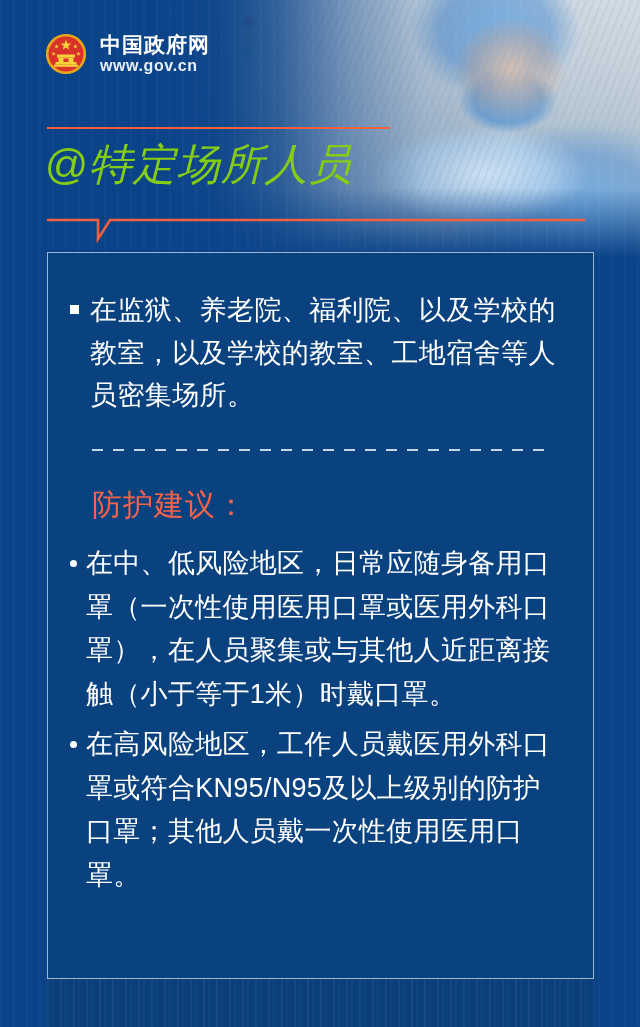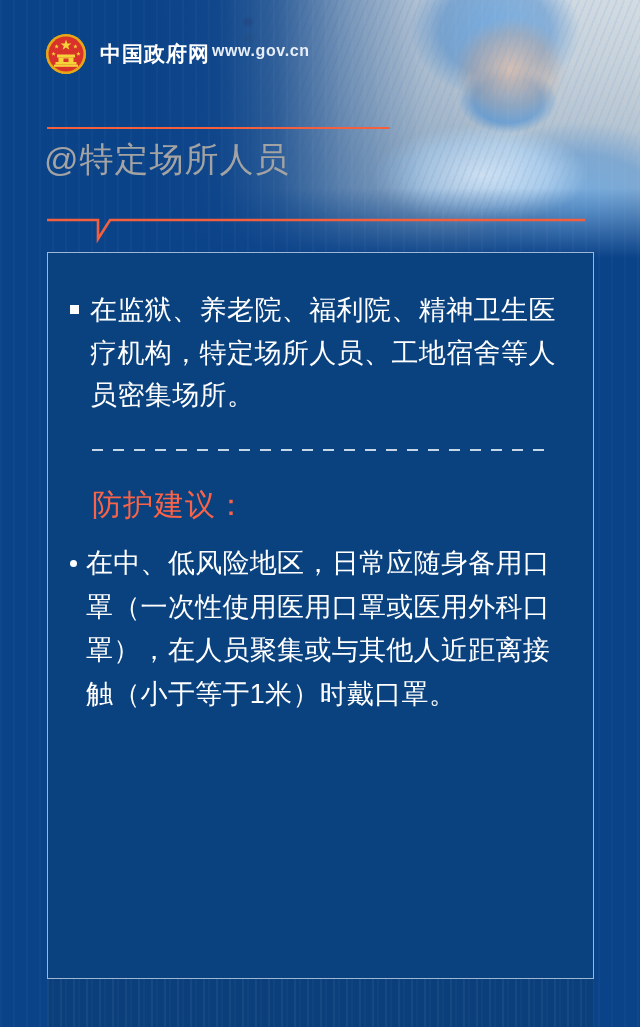--- a/index.html
+++ b/index.html
@@ -113,21 +113,21 @@
     align-items: center;
     gap: 12px;
     z-index: 8;
   }
   .emblem {
     width: 44px;
     height: 44px;
     position: relative;
     flex: 0 0 auto;
   }
-  .brand-text { display: flex; flex-direction: row; gap: 2px; }
+  .brand-text { display: flex; flex-direction: column; gap: 2px; }
   .brand-name {
     color: #ffffff;
     font-size: 21px;
     font-weight: 700;
     letter-spacing: 1px;
     line-height: 1.05;
   }
   .brand-url {
     color: #e8eef7;
     font-size: 16px;
@@ -146,26 +146,27 @@
   .rule-top {
     position: absolute;
     left: 47px; top: 9px;
     width: 343px; height: 2px;
     background: #f4603e;
   }
   .title-text {
     position: absolute;
     left: 44px;
     top: 22px;
-    color: #a3a3a3;
-    font-size: 34px;
+    color: #84cc16;
+    font-size: 43px;
     font-weight: 400;
     letter-spacing: 1px;
     line-height: 1.16;
     white-space: nowrap;
+    font-style: italic;
   }
   .bubble-rule { position: absolute; left: 40px; top: 92px; }
 
   
   .panel {
     position: absolute;
     left: 47px;
     top: 252px;
     width: 547px;
     height: 727px;
@@ -293,32 +294,36 @@
         <path d="M7,10 L58,10 L58,29 L70,10 L545,10" fill="none" stroke="#f4603e" stroke-width="2.6" stroke-linejoin="miter"></path>
       </svg>
     </span>
   </div>
 
   <div class="panel">
     <div class="panel-inner">
 
       <div class="para-row">
         <span class="sq-bullet"></span>
-        <span class="para-text">在监狱、养老院、福利院、精神卫生医疗机构，特定场所人员、工地宿舍等人员密集场所。</span>
+        <span class="para-text">在监狱、养老院、福利院、以及学校的教室，以及学校的教室、工地宿舍等人员密集场所。</span>
       </div>
 
       <div class="divider"></div>
 
       <div class="advice-title">防护建议：</div>
 
       <ul class="advice-list">
         <li class="advice-item">
           <span class="dot-bullet"></span>
           <span class="advice-text">在中、低风险地区，日常应随身备用口罩（一次性使用医用口罩或医用外科口罩），在人员聚集或与其他人近距离接触（小于等于1米）时戴口罩。</span>
         </li>
+        <li class="advice-item">
+          <span class="dot-bullet"></span>
+          <span class="advice-text">在高风险地区，工作人员戴医用外科口罩或符合KN95/N95及以上级别的防护口罩；其他人员戴一次性使用医用口罩。</span>
+        </li>
       </ul>
 
     </div>
   </div>
 
   <div class="footer-band"></div>
   <div class="stripes"></div>
 
 </div>
 

